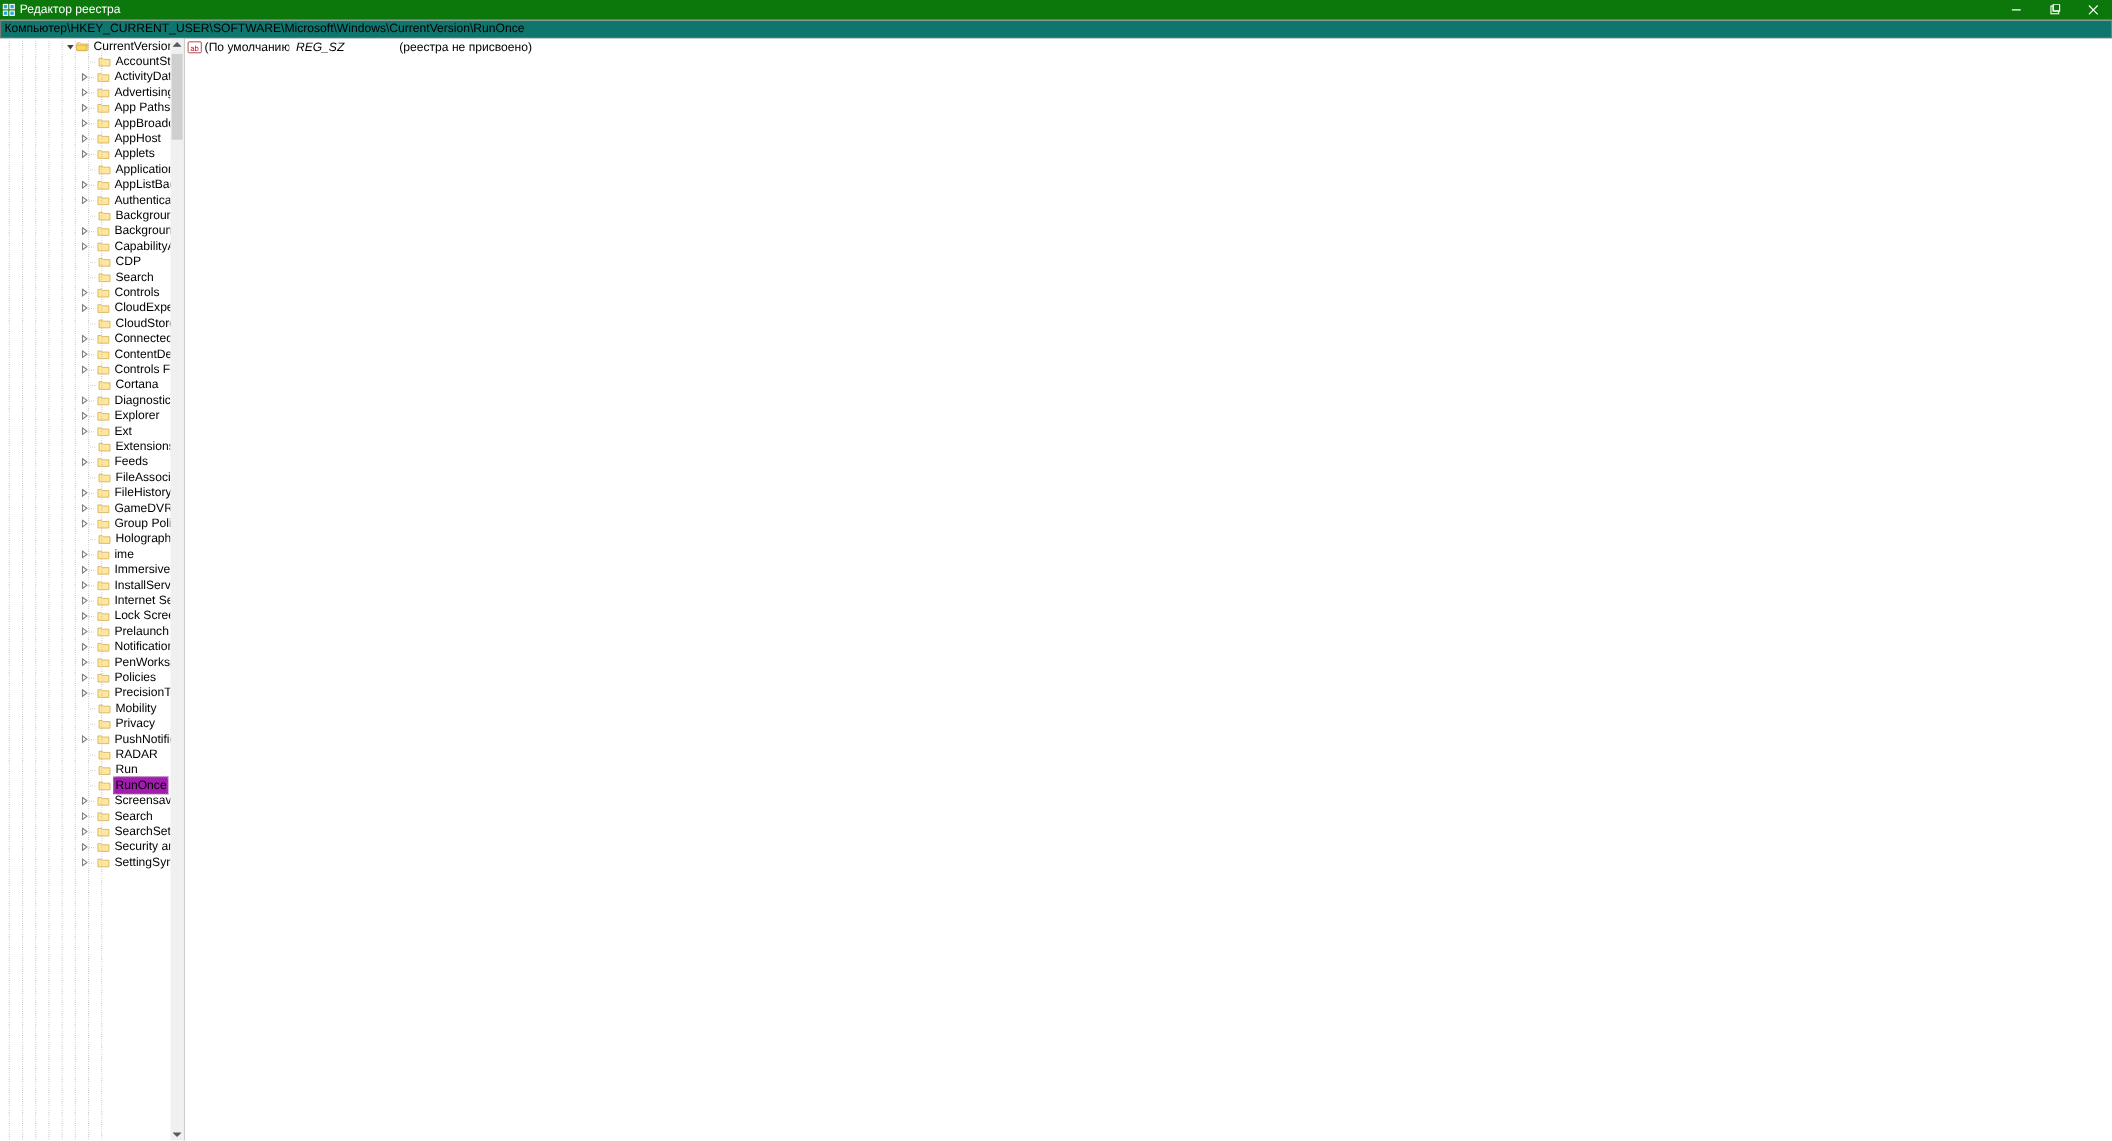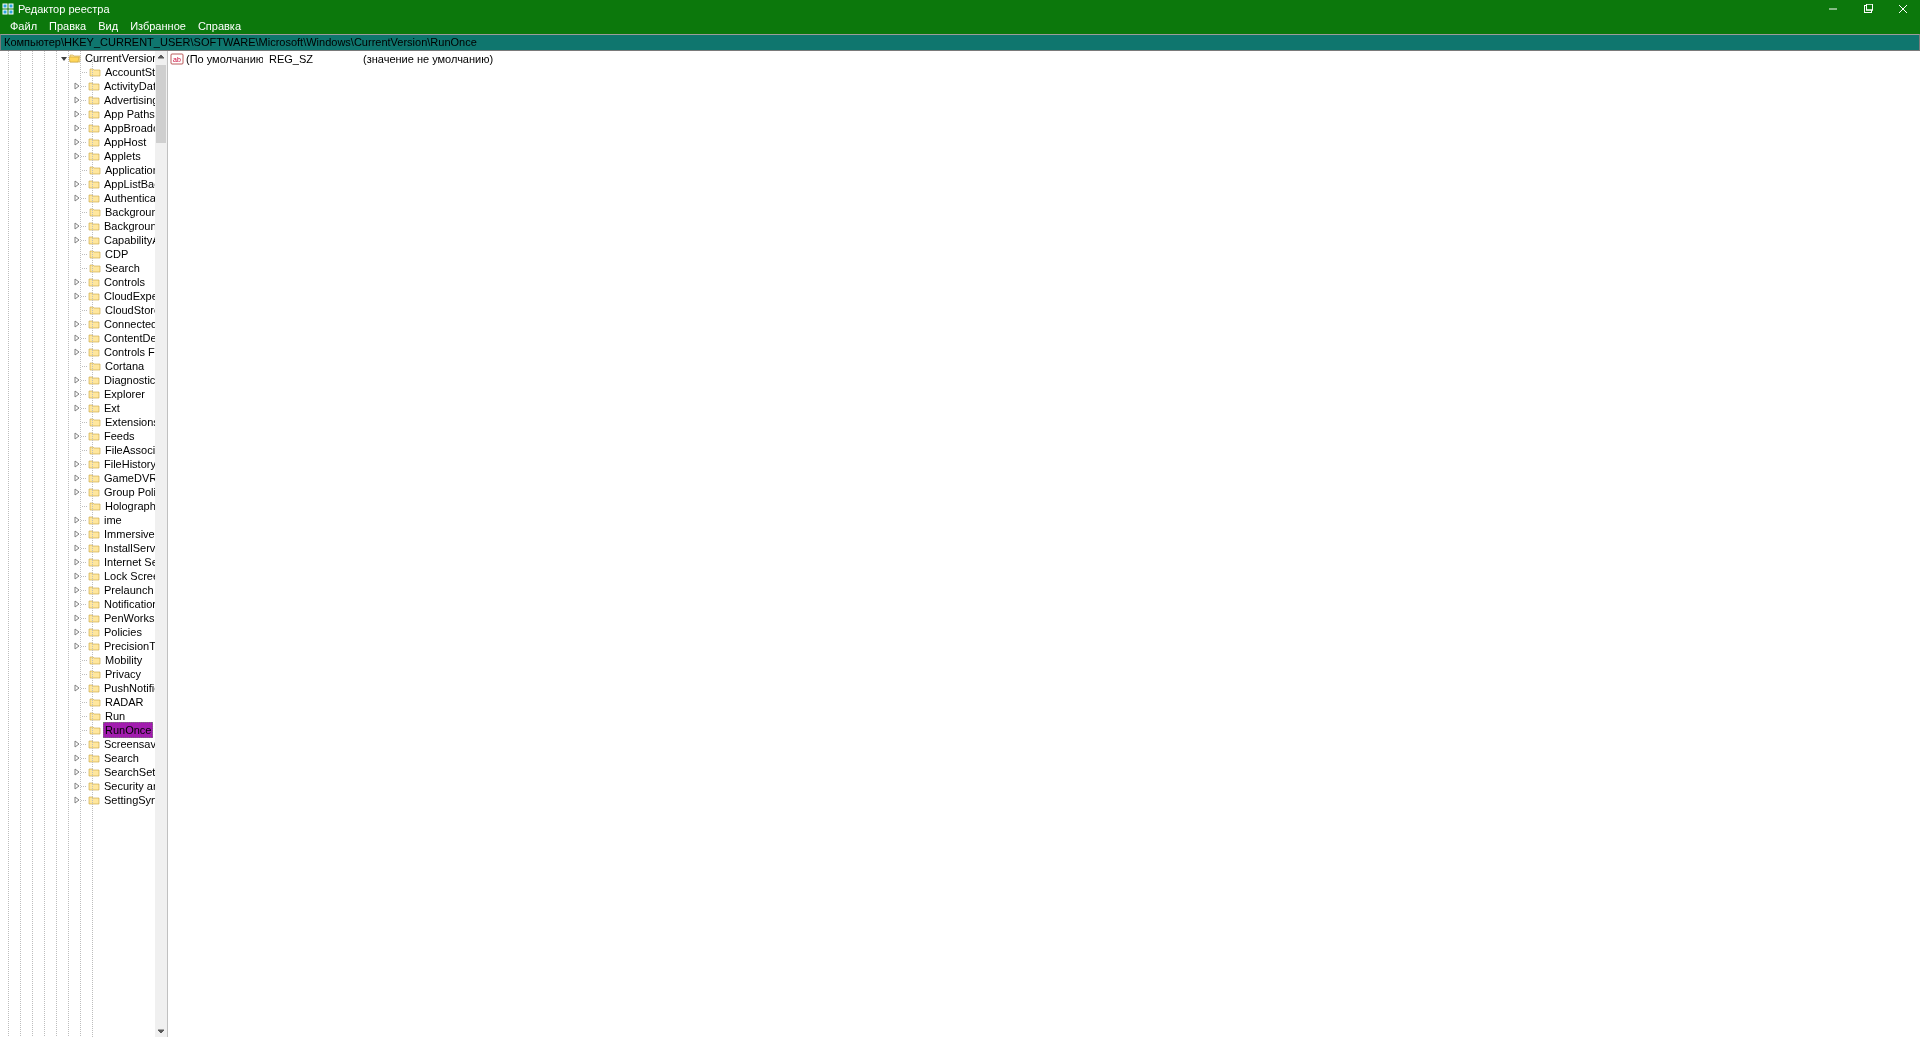--- a/index.html
+++ b/index.html
@@ -48,21 +48,21 @@
   .list-header { display: flex; height: 17px; border-bottom: 1px solid #e5e5e5; font-size: 11px; }
   .list-header .col { padding: 1px 6px 0 6px; border-right: 1px solid #e5e5e5; background: #fff; }
   .list-header .col.name { width: 95px; }
   .list-header .col.type { width: 94px; }
   .list-header .col.value { width: 222px; }
   .list-header .col.last { flex: 1; border-right: none; }
   .list-body { flex: 1; overflow: hidden; }
   .list-row { display: flex; align-items: center; height: 15px; font-size: 11px; }
   .list-row .cell { padding: 0 6px; overflow: hidden; white-space: nowrap; }
   .list-row .cell.name { width: 95px; display: flex; align-items: center; padding-left: 2px; }
-  .list-row .cell.type { width: 94px; }
+  .list-row .cell.type { width: 94px; font-style: italic; }
   .list-row .cell.value { width: 222px; }
   .val-icon { width: 14px; height: 14px; margin-right: 2px; display: inline-flex; align-items: center; justify-content: center; flex-shrink: 0; }
 </style>
 </head>
 <body>
 <div class="window">
 
 <div class="titlebar">
   <span class="app-icon">
     <svg width="12" height="12" viewBox="0 0 12 12">
@@ -87,27 +87,20 @@
         </svg>
       </div>
   <div class="ctrl close">
         <svg width="10" height="10" viewBox="0 0 10 10">
           <line x1="1" y1="1" x2="9" y2="9"></line>
           <line x1="9" y1="1" x2="1" y2="9"></line>
         </svg>
       </div>
 </div>
 
-<div class="menubar">
-  <div class="menu-item">Файл</div>
-  <div class="menu-item">Правка</div>
-  <div class="menu-item">Вид</div>
-  <div class="menu-item">Избранное</div>
-  <div class="menu-item">Справка</div>
-</div>
 
 <div class="addressbar">Компьютер\HKEY_CURRENT_USER\SOFTWARE\Microsoft\Windows\CurrentVersion\RunOnce</div>
 
 <div class="main">
 
   <div class="tree-pane">
     <div class="tree-inner">
       <div class="tree-lines">
         <div class="vline" style="left:8px"></div>
         <div class="vline" style="left:20px"></div>
@@ -840,19 +833,19 @@
             <div class="cell name">
               <span class="val-icon">
                 <svg width="14" height="14" viewBox="0 0 14 14">
                   <rect x="1" y="2" width="12" height="10" rx="1" fill="#fff" stroke="#a33" stroke-width="0.8"></rect>
                   <text x="3" y="10" font-size="7" fill="#c03" font-family="sans-serif">ab</text>
                 </svg>
               </span>
               <span>(По умолчанию)</span>
             </div>
             <div class="cell type">REG_SZ</div>
-            <div class="cell value">(значение не умолчанию)</div>
+            <div class="cell value">(реестра не присвоено)</div>
           </div>
         </div>
   </div>
 </div>
 
 </div>
 
 </body></html>

